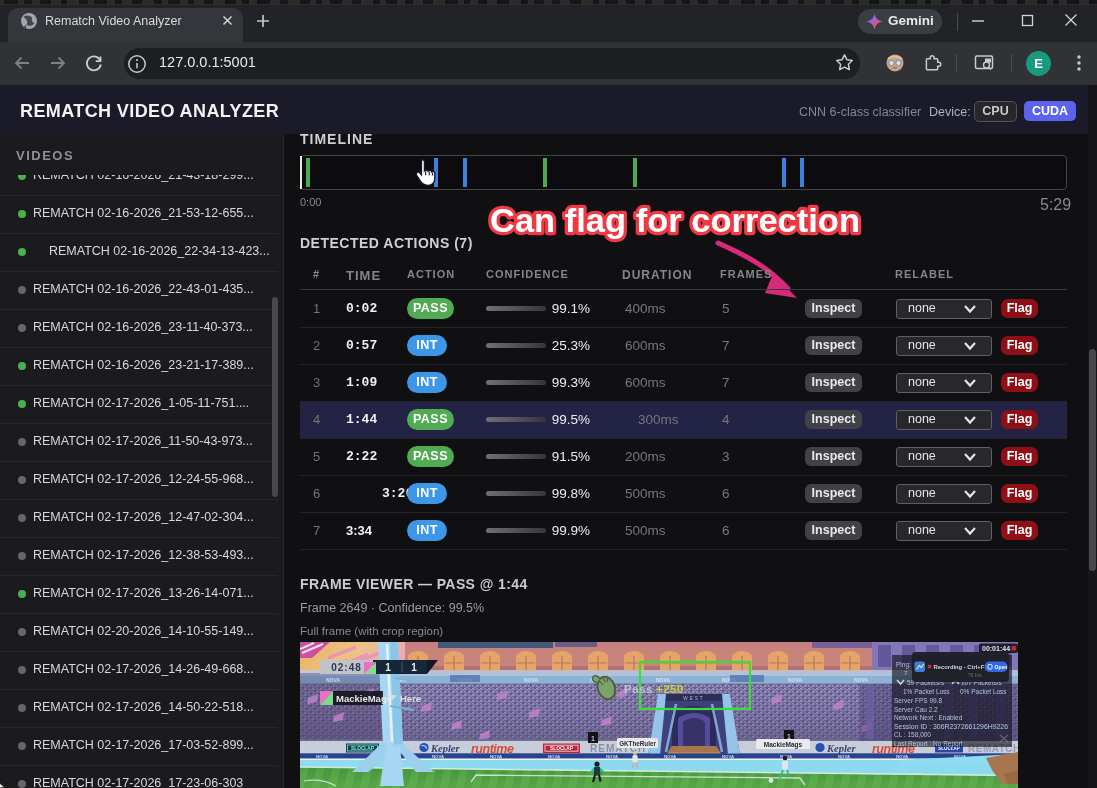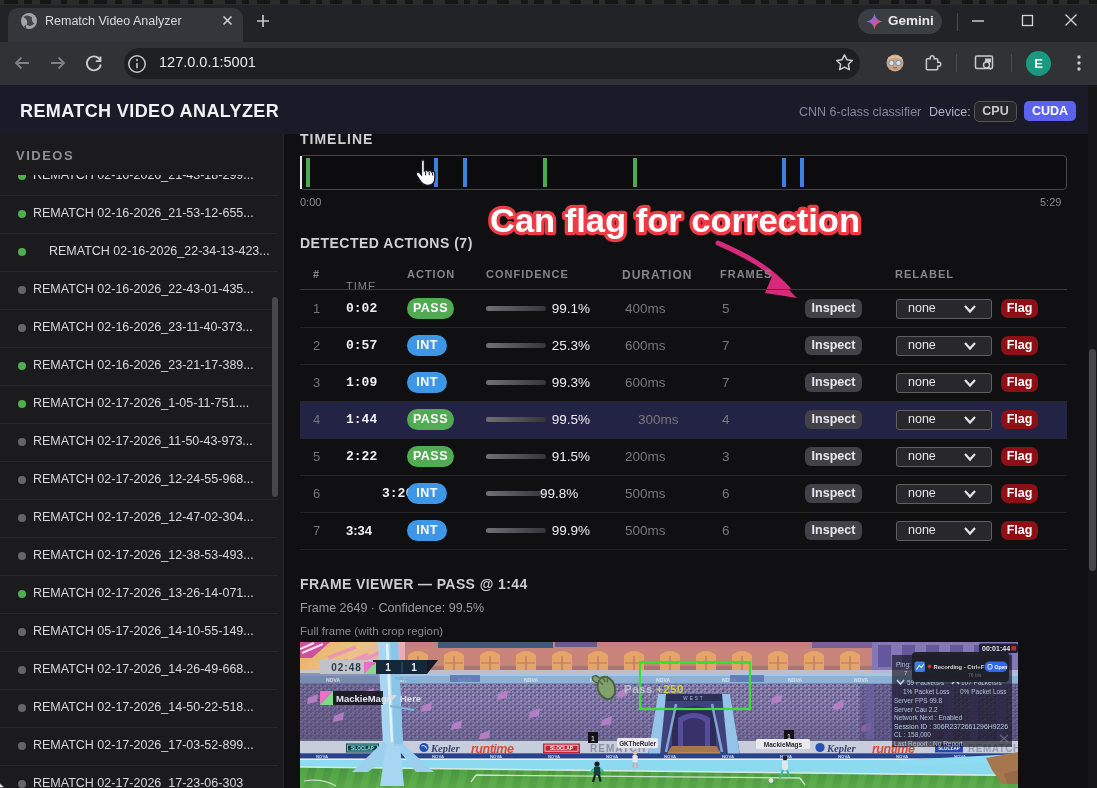--- a/index.html
+++ b/index.html
@@ -206,21 +206,21 @@
     <div style="position:absolute;left:18px;top:339.5px;width:8px;height:8px;border-radius:50%;background:#666669;"></div>
     <div style="position:absolute;left:33px;top:335.5px;font-size:12.5px;color:#d8d8da;">REMATCH 02-17-2026_12-47-02-304...</div>
     <div style="position:absolute;left:0;top:362.5px;width:278px;height:1px;background:#28282b;"></div>
     <div style="position:absolute;left:18px;top:377.5px;width:8px;height:8px;border-radius:50%;background:#666669;"></div>
     <div style="position:absolute;left:33px;top:373.5px;font-size:12.5px;color:#d8d8da;">REMATCH 02-17-2026_12-38-53-493...</div>
     <div style="position:absolute;left:0;top:400.5px;width:278px;height:1px;background:#28282b;"></div>
     <div style="position:absolute;left:18px;top:415.5px;width:8px;height:8px;border-radius:50%;background:#4caf50;"></div>
     <div style="position:absolute;left:33px;top:411.5px;font-size:12.5px;color:#d8d8da;">REMATCH 02-17-2026_13-26-14-071...</div>
     <div style="position:absolute;left:0;top:438.5px;width:278px;height:1px;background:#28282b;"></div>
     <div style="position:absolute;left:18px;top:453.5px;width:8px;height:8px;border-radius:50%;background:#666669;"></div>
-    <div style="position:absolute;left:33px;top:449.5px;font-size:12.5px;color:#d8d8da;">REMATCH 05-17-2026_14-10-55-149...</div>
+    <div style="position:absolute;left:33px;top:449.5px;font-size:12.5px;color:#d8d8da;">REMATCH 02-20-2026_14-10-55-149...</div>
     <div style="position:absolute;left:0;top:476.5px;width:278px;height:1px;background:#28282b;"></div>
     <div style="position:absolute;left:18px;top:491.5px;width:8px;height:8px;border-radius:50%;background:#666669;"></div>
     <div style="position:absolute;left:33px;top:487.5px;font-size:12.5px;color:#d8d8da;">REMATCH 02-17-2026_14-26-49-668...</div>
     <div style="position:absolute;left:0;top:514.5px;width:278px;height:1px;background:#28282b;"></div>
     <div style="position:absolute;left:18px;top:529.5px;width:8px;height:8px;border-radius:50%;background:#666669;"></div>
     <div style="position:absolute;left:33px;top:525.5px;font-size:12.5px;color:#d8d8da;">REMATCH 02-17-2026_14-50-22-518...</div>
     <div style="position:absolute;left:0;top:552.5px;width:278px;height:1px;background:#28282b;"></div>
     <div style="position:absolute;left:18px;top:567.5px;width:8px;height:8px;border-radius:50%;background:#666669;"></div>
     <div style="position:absolute;left:33px;top:563.5px;font-size:12.5px;color:#d8d8da;">REMATCH 02-17-2026_17-03-52-899...</div>
     <div style="position:absolute;left:0;top:590.5px;width:278px;height:1px;background:#28282b;"></div>
@@ -242,32 +242,32 @@
 <div class="abs" style="left:543px;top:158px;width:4px;height:29px;background:#4cab51;"></div>
 <div class="abs" style="left:633px;top:158px;width:4px;height:29px;background:#4cab51;"></div>
 <div class="abs" style="left:782px;top:158px;width:4px;height:29px;background:#3b82e0;"></div>
 <div class="abs" style="left:800px;top:158px;width:4px;height:29px;background:#3b82e0;"></div>
 
 <svg class="abs" style="left:415px;top:158px;" width="21" height="29" viewBox="0 0 17 24">
   <path d="M6.9 1.2 c-1 0 -1.75 0.8 -1.75 1.8 V14 L3.9 12.4 c-0.6 -0.8 -1.6 -1 -2.3 -0.5 c-0.8 0.6 -0.95 1.6 -0.3 2.6 L4.2 19 c1.4 2.3 3.2 3.6 6.1 3.6 c3.7 0 5.9 -2.4 5.9 -6.1 v-3.7 c0 -1 -0.7 -1.7 -1.6 -1.7 c-0.4 0 -0.8 0.15 -1.1 0.4 c-0.2 -0.7 -0.8 -1.2 -1.6 -1.2 c-0.6 0 -1.1 0.3 -1.4 0.7 c-0.3 -0.6 -0.9 -1 -1.6 -1 c-0.5 0 -1 0.2 -1.3 0.6 V3 c0 -1 -0.75 -1.8 -1.7 -1.8 z" fill="#ffffff" stroke="#15152a" stroke-width="1.1"></path>
   <path d="M8.6 11 v3.2 M11.6 11.2 v3 M14.4 11.9 v2.5" stroke="#15152a" stroke-width="0.9" fill="none"></path>
 </svg>
 <div class="abs" style="left:300px;top:196px;font-size:11px;color:#8a8a8e;">0:00</div>
-<div class="abs" style="left:1040px;top:196px;width:27px;text-align:left;font-size:11px;color:#8a8a8e;">5:29</div>
+<div class="abs" style="left:1040px;top:196px;width:27px;text-align:left;font-size:16px;color:#8a8a8e;">5:29</div>
 
 <svg class="abs" style="left:470px;top:195px;" width="420" height="115" viewBox="0 0 420 115">
   <text x="20" y="36.5" font-family="Liberation Sans, sans-serif" font-weight="bold" font-size="34" textLength="370" lengthAdjust="spacingAndGlyphs" fill="#ffffff" stroke="#ee3a45" stroke-width="6.5" paint-order="stroke" stroke-linejoin="round">Can flag for correction</text>
   <path d="M248 48 C280 62 300 74 318 94" fill="none" stroke="#d82a7a" stroke-width="5" stroke-linecap="round"></path>
   <path d="M303 79 L327 103 L295 98 Z" fill="#d82a7a"></path>
 </svg>
 
 <div class="abs" style="left:300px;top:235px;font-size:14px;font-weight:bold;color:#d0d0d4;letter-spacing:0.5px;">DETECTED ACTIONS (7)</div>
 <div id="table">
     <div class="abs" style="left:313px;top:268px;font-size:11px;font-weight:bold;color:#85858a;letter-spacing:1px;">#</div>
-    <div class="abs" style="left:346px;top:268px;font-size:11px;font-weight:normal;color:#85858a;letter-spacing:1px;margin-top:12px;">TIME</div>
+    <div class="abs" style="left:346px;top:268px;font-size:13px;font-weight:bold;color:#85858a;letter-spacing:1px;">TIME</div>
     <div class="abs" style="left:407px;top:268px;font-size:11px;font-weight:bold;color:#85858a;letter-spacing:1px;">ACTION</div>
     <div class="abs" style="left:486px;top:268px;font-size:11px;font-weight:bold;color:#85858a;letter-spacing:1px;">CONFIDENCE</div>
     <div class="abs" style="left:622px;top:268px;font-size:12px;font-weight:bold;color:#85858a;letter-spacing:1px;">DURATION</div>
     <div class="abs" style="left:720px;top:268px;font-size:11px;font-weight:bold;color:#85858a;letter-spacing:1px;">FRAMES</div>
     <div class="abs" style="left:895px;top:268px;font-size:11px;font-weight:bold;color:#85858a;letter-spacing:1px;">RELABEL</div>
     <div class="abs" style="left:300px;top:289px;width:767px;height:1px;background:#3a3a3e;"></div>
     <div class="abs" style="left:300px;top:327px;width:767px;height:1px;background:#242428;"></div>
     <div class="abs" style="left:313px;top:300.5px;font-size:13px;color:#737378;">1</div>
     <div class="abs" style="left:346px;top:300.5px;font-size:13px;font-weight:bold;color:#f0f0f2;font-family:'Liberation Mono',monospace;">0:02</div>
     <div class="abs" style="left:407px;top:298px;width:47px;height:21px;border-radius:11px;background:#50ab52;color:#fff;font-size:12.5px;font-weight:bold;text-align:center;line-height:21px;letter-spacing:0.5px;">PASS</div>
@@ -341,21 +341,21 @@
     <div class="abs" style="left:908px;top:448.5px;font-size:12.5px;color:#e4e4e8;">none</div>
     <svg class="abs" style="left:963px;top:451.5px;" width="14" height="10" viewBox="0 0 14 10">
       <path d="M2 2 L7 7.5 L12 2" fill="none" stroke="#e4e4e8" stroke-width="2.2"></path>
     </svg>
     <div class="abs" style="left:1001px;top:447px;width:37px;height:19px;background:#8e1016;border-radius:7px;color:#fff;font-size:12.5px;font-weight:bold;text-align:center;line-height:19px;">Flag</div>
     <div class="abs" style="left:300px;top:512px;width:767px;height:1px;background:#242428;"></div>
     <div class="abs" style="left:313px;top:485.5px;font-size:13px;color:#737378;">6</div>
     <div class="abs" style="left:346px;top:485.5px;font-size:13px;font-weight:bold;color:#f0f0f2;font-family:'Liberation Mono',monospace;margin-left:36px;">3:26</div>
     <div class="abs" style="left:407px;top:483px;width:40px;height:21px;border-radius:11px;background:#3d96e6;color:#fff;font-size:12.5px;font-weight:bold;text-align:center;line-height:21px;letter-spacing:0.5px;">INT</div>
     <div class="abs" style="left:486px;top:491px;width:60px;height:5px;border-radius:3px;background:linear-gradient(90deg,#707074,#35353a);"></div>
-    <div class="abs" style="left:540px;top:485.5px;width:50px;text-align:left;font-size:13.5px;color:#ececf0;">99.8%</div>
+    <div class="abs" style="left:540px;top:485.5px;width:50px;text-align:right;font-size:13.5px;color:#ececf0;">99.8%</div>
     <div class="abs" style="left:625px;top:485.5px;font-size:13.5px;color:#77777c;">500ms</div>
     <div class="abs" style="left:722px;top:485.5px;font-size:13.5px;color:#77777c;">6</div>
     <div class="abs" style="left:805px;top:484px;width:57px;height:19px;background:#414147;border-radius:6px;color:#e8e8ec;font-size:12.5px;font-weight:bold;text-align:center;line-height:19px;">Inspect</div>
     <div class="abs" style="left:896px;top:483.5px;width:96px;height:20px;background:#28282c;border:1px solid #5f5f63;border-radius:3px;"></div>
     <div class="abs" style="left:908px;top:485.5px;font-size:12.5px;color:#e4e4e8;">none</div>
     <svg class="abs" style="left:963px;top:488.5px;" width="14" height="10" viewBox="0 0 14 10">
       <path d="M2 2 L7 7.5 L12 2" fill="none" stroke="#e4e4e8" stroke-width="2.2"></path>
     </svg>
     <div class="abs" style="left:1001px;top:484px;width:37px;height:19px;background:#8e1016;border-radius:7px;color:#fff;font-size:12.5px;font-weight:bold;text-align:center;line-height:19px;">Flag</div>
     <div class="abs" style="left:300px;top:549px;width:767px;height:1px;background:#242428;"></div>

